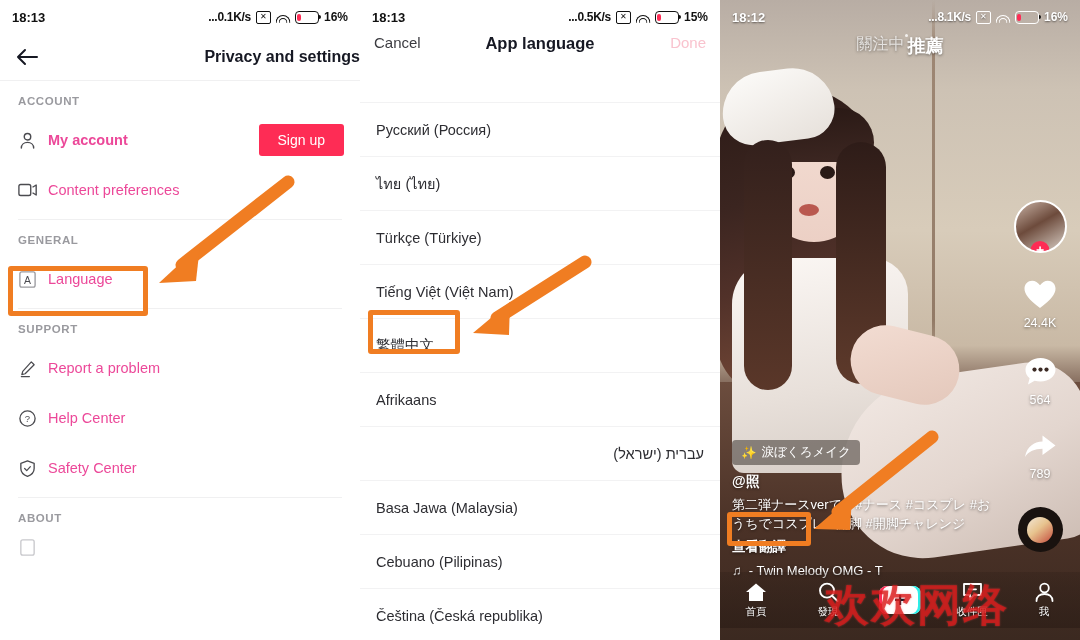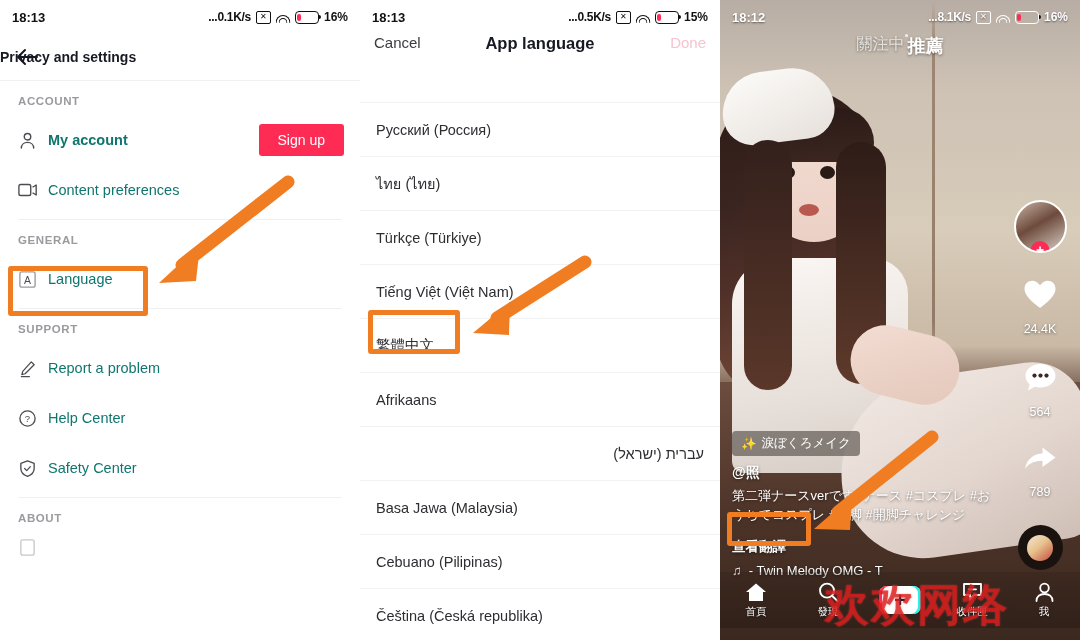--- a/index.html
+++ b/index.html
@@ -31,25 +31,25 @@
   .wifi i:nth-child(1){width:13px;height:7px;}
   .wifi i:nth-child(2){width:7px;height:4px;}
   .batt{position:relative;width:22px;height:11px;border:1.4px solid #111;border-radius:4px;
         display:flex;align-items:center;}
   .batt:after{content:"";position:absolute;right:-3px;top:3px;width:2px;height:4px;background:#111;border-radius:0 2px 2px 0;}
   .batt b{display:block;height:7px;margin-left:1px;border-radius:2px;}
 
   
   .nav1{height:46px;display:flex;align-items:center;position:relative;}
   .backarrow{width:54px;display:flex;align-items:center;justify-content:center;}
-  .nav1 .ttl{position:absolute;left:0;right:0;text-align:left;font-size:14px;font-weight:bold;color:#161823;pointer-events:none;}
+  .nav1 .ttl{position:absolute;left:0;right:0;text-align:right;font-size:16px;font-weight:bold;color:#161823;pointer-events:none;}
   .sect{font-size:11.5px;letter-spacing:.6px;color:#9a9a9f;font-weight:bold;padding:14px 18px 8px;}
   .row{display:flex;align-items:center;height:50px;padding:0 18px;position:relative;}
   .row .ico{width:30px;display:flex;align-items:center;color:#4b4b50;}
-  .row .lbl{font-size:14.5px;color:#0f766e;}
+  .row .lbl{font-size:14.5px;color:#ec4899;}
   .row .lbl.b{font-weight:bold;}
   .signup{
     position:absolute;right:16px;top:50%;transform:translateY(-50%);
     background:#FE2C55;color:#fff;border:none;border-radius:3px;
     font-size:14px;padding:8px 19px;font-family:inherit;
   }
   .divider{height:1px;background:#f0f0f1;margin:4px 18px 0;}
 
   
   .nav2{height:46px;display:flex;justify-content:space-between;padding:0 14px;position:relative;}
@@ -99,33 +99,33 @@
   .vtopbar .t{font-size:16px;color:rgba(255,255,255,.72);}
   .vtopbar .t.act{font-size:18px;font-weight:bold;color:#fff;}
   .vtopbar .dot{width:3px;height:3px;border-radius:50%;background:rgba(255,255,255,.8);}
 
   .rail{position:absolute;right:10px;top:200px;width:60px;display:flex;flex-direction:column;align-items:center;}
   .avatar{position:relative;width:49px;height:49px;border-radius:50%;border:2px solid #fff;overflow:hidden;
       background:linear-gradient(150deg,#c9b3a6,#6d4b3c 45%,#d9cfc6);}
   .avatar .pl{position:absolute;left:50%;bottom:-9px;transform:translateX(-50%);
       width:19px;height:19px;border-radius:50%;background:#FE2C55;color:#fff;font-size:14px;line-height:19px;text-align:center;font-weight:bold;}
   .railitem{margin-top:26px;display:flex;flex-direction:column;align-items:center;}
-  .railitem .cnt{font-size:12.5px;margin-top:12px;color:#fff;text-shadow:0 1px 3px rgba(0,0,0,.5);}
+  .railitem .cnt{font-size:12.5px;margin-top:6px;color:#fff;text-shadow:0 1px 3px rgba(0,0,0,.5);}
   .disc{width:45px;height:45px;border-radius:50%;margin-top:26px;
       background:radial-gradient(circle at 50% 50%,#3a2b26 0 26%,#19120f 27% 100%);
       display:flex;align-items:center;justify-content:center;overflow:hidden;}
   .disc .food{width:26px;height:26px;border-radius:50%;
       background:linear-gradient(140deg,#f3e7d6,#e7c38e 45%,#c44a3c);}
 
   .caption{position:absolute;left:12px;bottom:62px;width:262px;}
   .effectchip{display:inline-flex;align-items:center;gap:5px;background:rgba(60,52,48,.55);
       border-radius:4px;padding:4px 9px;font-size:12.5px;color:#fff;}
   .handle{font-size:14px;font-weight:bold;margin-top:8px;text-shadow:0 1px 3px rgba(0,0,0,.55);}
   .desc{font-size:13px;line-height:19px;margin-top:4px;text-shadow:0 1px 3px rgba(0,0,0,.55);max-height:58px;overflow:hidden;}
-  .translate{display:inline-block;margin-top:14px;font-size:13.5px;font-weight:bold;text-shadow:0 1px 3px rgba(0,0,0,.55);}
+  .translate{display:inline-block;margin-top:5px;font-size:13.5px;font-weight:bold;text-shadow:0 1px 3px rgba(0,0,0,.55);}
   .music{display:flex;align-items:center;gap:7px;margin-top:7px;font-size:13px;text-shadow:0 1px 3px rgba(0,0,0,.55);}
 
   .tabbar{position:absolute;left:0;right:0;bottom:12px;height:56px;display:flex;align-items:center;
       background:linear-gradient(180deg,rgba(40,26,20,.25),rgba(40,26,20,.55));}
   .tab{flex:1;display:flex;flex-direction:column;align-items:center;gap:3px;color:#fff;}
   .tab .tl{font-size:10.5px;text-shadow:0 1px 2px rgba(0,0,0,.6);}
   .addbtn{width:42px;height:28px;border-radius:8px;background:#fff;position:relative;
       box-shadow:-3px 0 0 0 #25F4EE inset,3px 0 0 0 #FE2C55 inset;
       display:flex;align-items:center;justify-content:center;font-size:20px;color:#161823;font-weight:bold;line-height:1;}
   .watermark{position:absolute;left:105px;bottom:2px;width:260px;height:62px;

